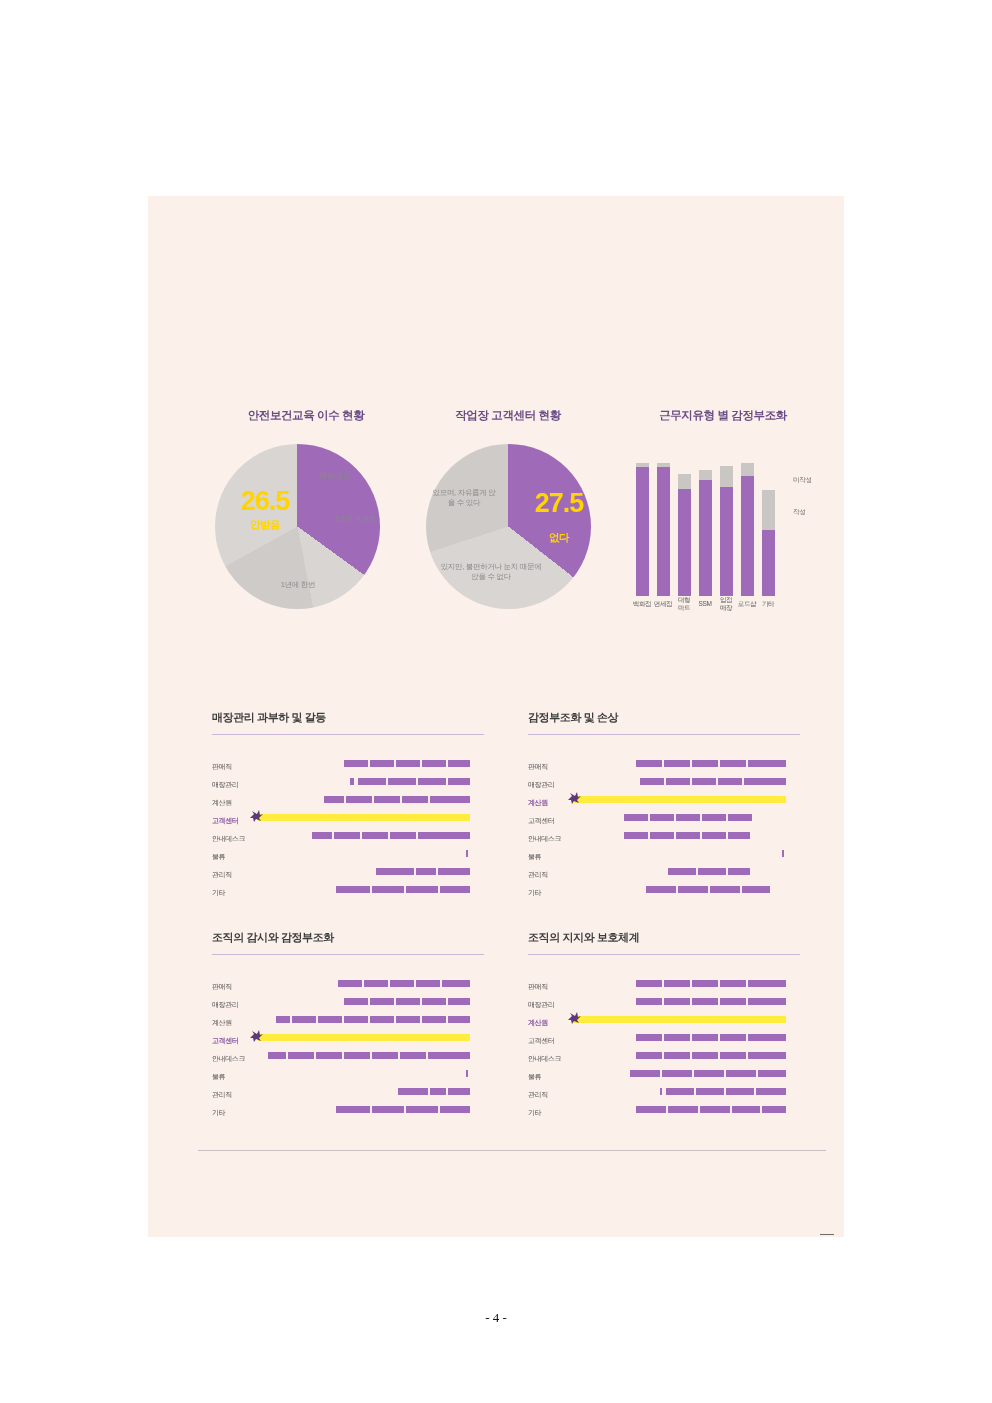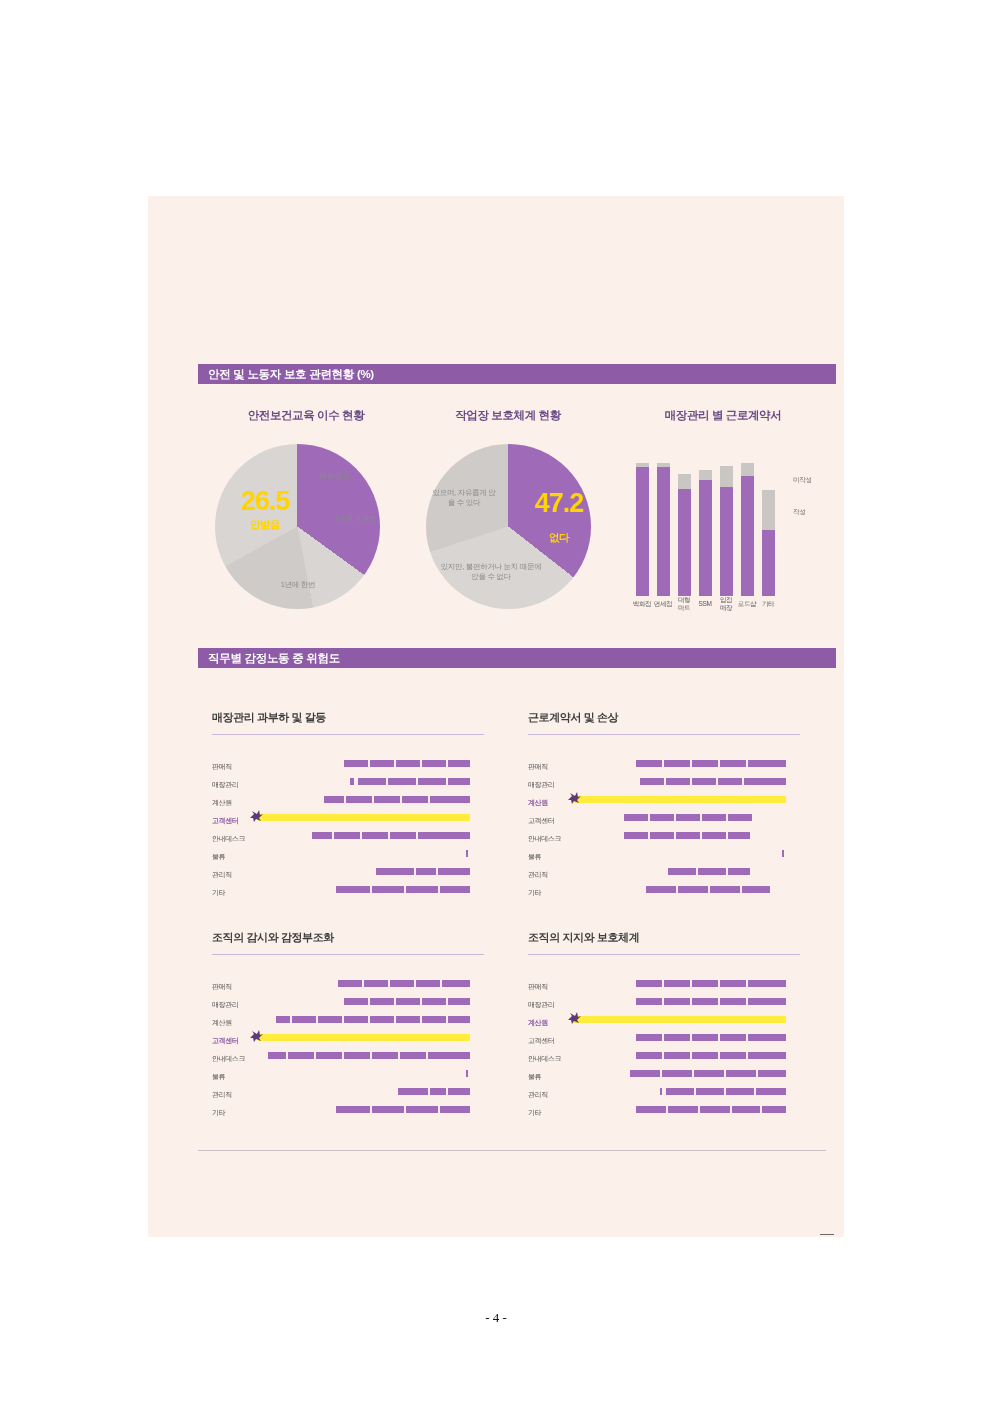--- a/index.html
+++ b/index.html
@@ -64,41 +64,40 @@
   .pagenum{
     position:absolute;left:0;top:1310px;width:992px;text-align:center;
     font-size:13px;color:#111;font-family:"Liberation Serif", serif;
   }
 </style>
 </head>
 <body>
 
 <div class="page">
 
-  <div class="sec-bar" style="left:50px;top:168px;width:628px;height:20px;">안전 및 노동자 보호 관련현황 (%)</div>
 
   <div class="chart-title" style="left:48px;top:212px;width:220px;">안전보건교육 이수 현황</div>
-  <div class="chart-title" style="left:250px;top:212px;width:220px;">작업장 보호체계 현황</div>
-  <div class="chart-title" style="left:460px;top:212px;width:230px;">매장관리 별 근로계약서</div>
+  <div class="chart-title" style="left:250px;top:212px;width:220px;">작업장 고객센터 현황</div>
+  <div class="chart-title" style="left:460px;top:212px;width:230px;">근무지유형 별 감정부조화</div>
 
   <div class="pie-wrap" style="left:67px;top:248px;width:165px;height:165px;">
     <div class="pie" style="left:0;top:0;width:165px;height:165px;
          background:conic-gradient(#9f6ab8 0deg 126deg,#d9d5d2 126deg 169deg,#cfcbc8 169deg 241deg,#d9d5d2 241deg 360deg);"></div>
   </div>
   <div class="pie-val" style="left:74px;top:290px;width:86px;">26.5</div>
   <div class="pie-val-sub" style="left:74px;top:322px;width:86px;">안받음</div>
   <div class="pie-lbl" style="left:167px;top:275px;width:40px;">매달 한번</div>
   <div class="pie-lbl" style="left:186px;top:318px;width:42px;">1년에 두세번</div>
   <div class="pie-lbl" style="left:120px;top:384px;width:60px;">1년에 한번</div>
 
   <div class="pie-wrap" style="left:278px;top:248px;width:165px;height:165px;">
     <div class="pie" style="left:0;top:0;width:165px;height:165px;
          background:conic-gradient(#9f6ab8 0deg 128deg,#d9d5d2 128deg 252deg,#cfcbc8 252deg 360deg);"></div>
   </div>
-  <div class="pie-val" style="left:368px;top:292px;width:86px;">47.2</div>
+  <div class="pie-val" style="left:368px;top:292px;width:86px;">27.5</div>
   <div class="pie-val-sub" style="left:368px;top:335px;width:86px;">없다</div>
   <div class="pie-lbl" style="left:283px;top:292px;width:66px;">있으며, 자유롭게 앉을 수 있다</div>
   <div class="pie-lbl" style="left:290px;top:366px;width:106px;">있지만, 불편하거나 눈치 때문에 앉을 수 없다</div>
 
   <div style="position:absolute;left:488px;top:262px;width:150px;height:138px;">
     <div class="vbar-col" style="left:0;height:133px;">
       <div class="vbar-top" style="height:4px;"></div>
         <div class="vbar-bot" style="height:129px;"></div>
     </div>
     <div class="vbar-col" style="left:21px;height:133px;">
@@ -129,21 +128,20 @@
   <div class="vbar-lbl" style="left:481px;top:404px;">백화점</div>
   <div class="vbar-lbl" style="left:502px;top:404px;">면세점</div>
   <div class="vbar-lbl" style="left:523px;top:400px;width:26px;">대형<br>마트</div>
   <div class="vbar-lbl" style="left:544px;top:404px;">SSM</div>
   <div class="vbar-lbl" style="left:565px;top:400px;width:26px;">입점<br>매장</div>
   <div class="vbar-lbl" style="left:586px;top:404px;">로드샵</div>
   <div class="vbar-lbl" style="left:607px;top:404px;">기타</div>
   <div class="vleg" style="left:645px;top:280px;">미작성</div>
   <div class="vleg" style="left:645px;top:312px;">작성</div>
 
-  <div class="sec-bar" style="left:50px;top:452px;width:628px;height:20px;">직무별 감정노동 중 위험도</div>
 
   <div class="panel-title" style="left:64px;top:514px;">매장관리 과부하 및 갈등</div>
   <div class="panel-rule" style="left:64px;top:538px;width:272px;"></div>
 
   <div class="row-lbl" style="left:64px;top:566px;">판매직</div>
   <div class="row-lbl" style="left:64px;top:584px;">매장관리</div>
   <div class="row-lbl" style="left:64px;top:602px;">계산원</div>
   <div class="row-lbl hi" style="left:64px;top:620px;">고객센터</div>
   <div class="row-lbl" style="left:64px;top:638px;">안내데스크</div>
   <div class="row-lbl" style="left:64px;top:656px;">물류</div>
@@ -186,21 +184,21 @@
 
     <div class="seg" style="left:78px;top:130px;width:34px;"></div>
       <div class="seg" style="left:114px;top:130px;width:32px;"></div>
     <div class="seg" style="left:148px;top:130px;width:32px;"></div>
       <div class="seg" style="left:182px;top:130px;width:30px;"></div>
   </div>
   <svg class="spark" style="left:100px;top:612px;" viewBox="0 0 16 16">
     <path d="M2 10 L6 6 L4 3 L9 6 L11 2 L12 7 L15 6 L11 10 L13 13 L8 11 L6 14 L5 10 Z" fill="#5c3a78"></path>
   </svg>
 
-  <div class="panel-title" style="left:380px;top:514px;">근로계약서 및 손상</div>
+  <div class="panel-title" style="left:380px;top:514px;">감정부조화 및 손상</div>
   <div class="panel-rule" style="left:380px;top:538px;width:272px;"></div>
 
   <div class="row-lbl" style="left:380px;top:566px;">판매직</div>
   <div class="row-lbl" style="left:380px;top:584px;">매장관리</div>
   <div class="row-lbl hi" style="left:380px;top:602px;">계산원</div>
   <div class="row-lbl" style="left:380px;top:620px;">고객센터</div>
   <div class="row-lbl" style="left:380px;top:638px;">안내데스크</div>
   <div class="row-lbl" style="left:380px;top:656px;">물류</div>
   <div class="row-lbl" style="left:380px;top:674px;">관리직</div>
   <div class="row-lbl" style="left:380px;top:692px;">기타</div>

